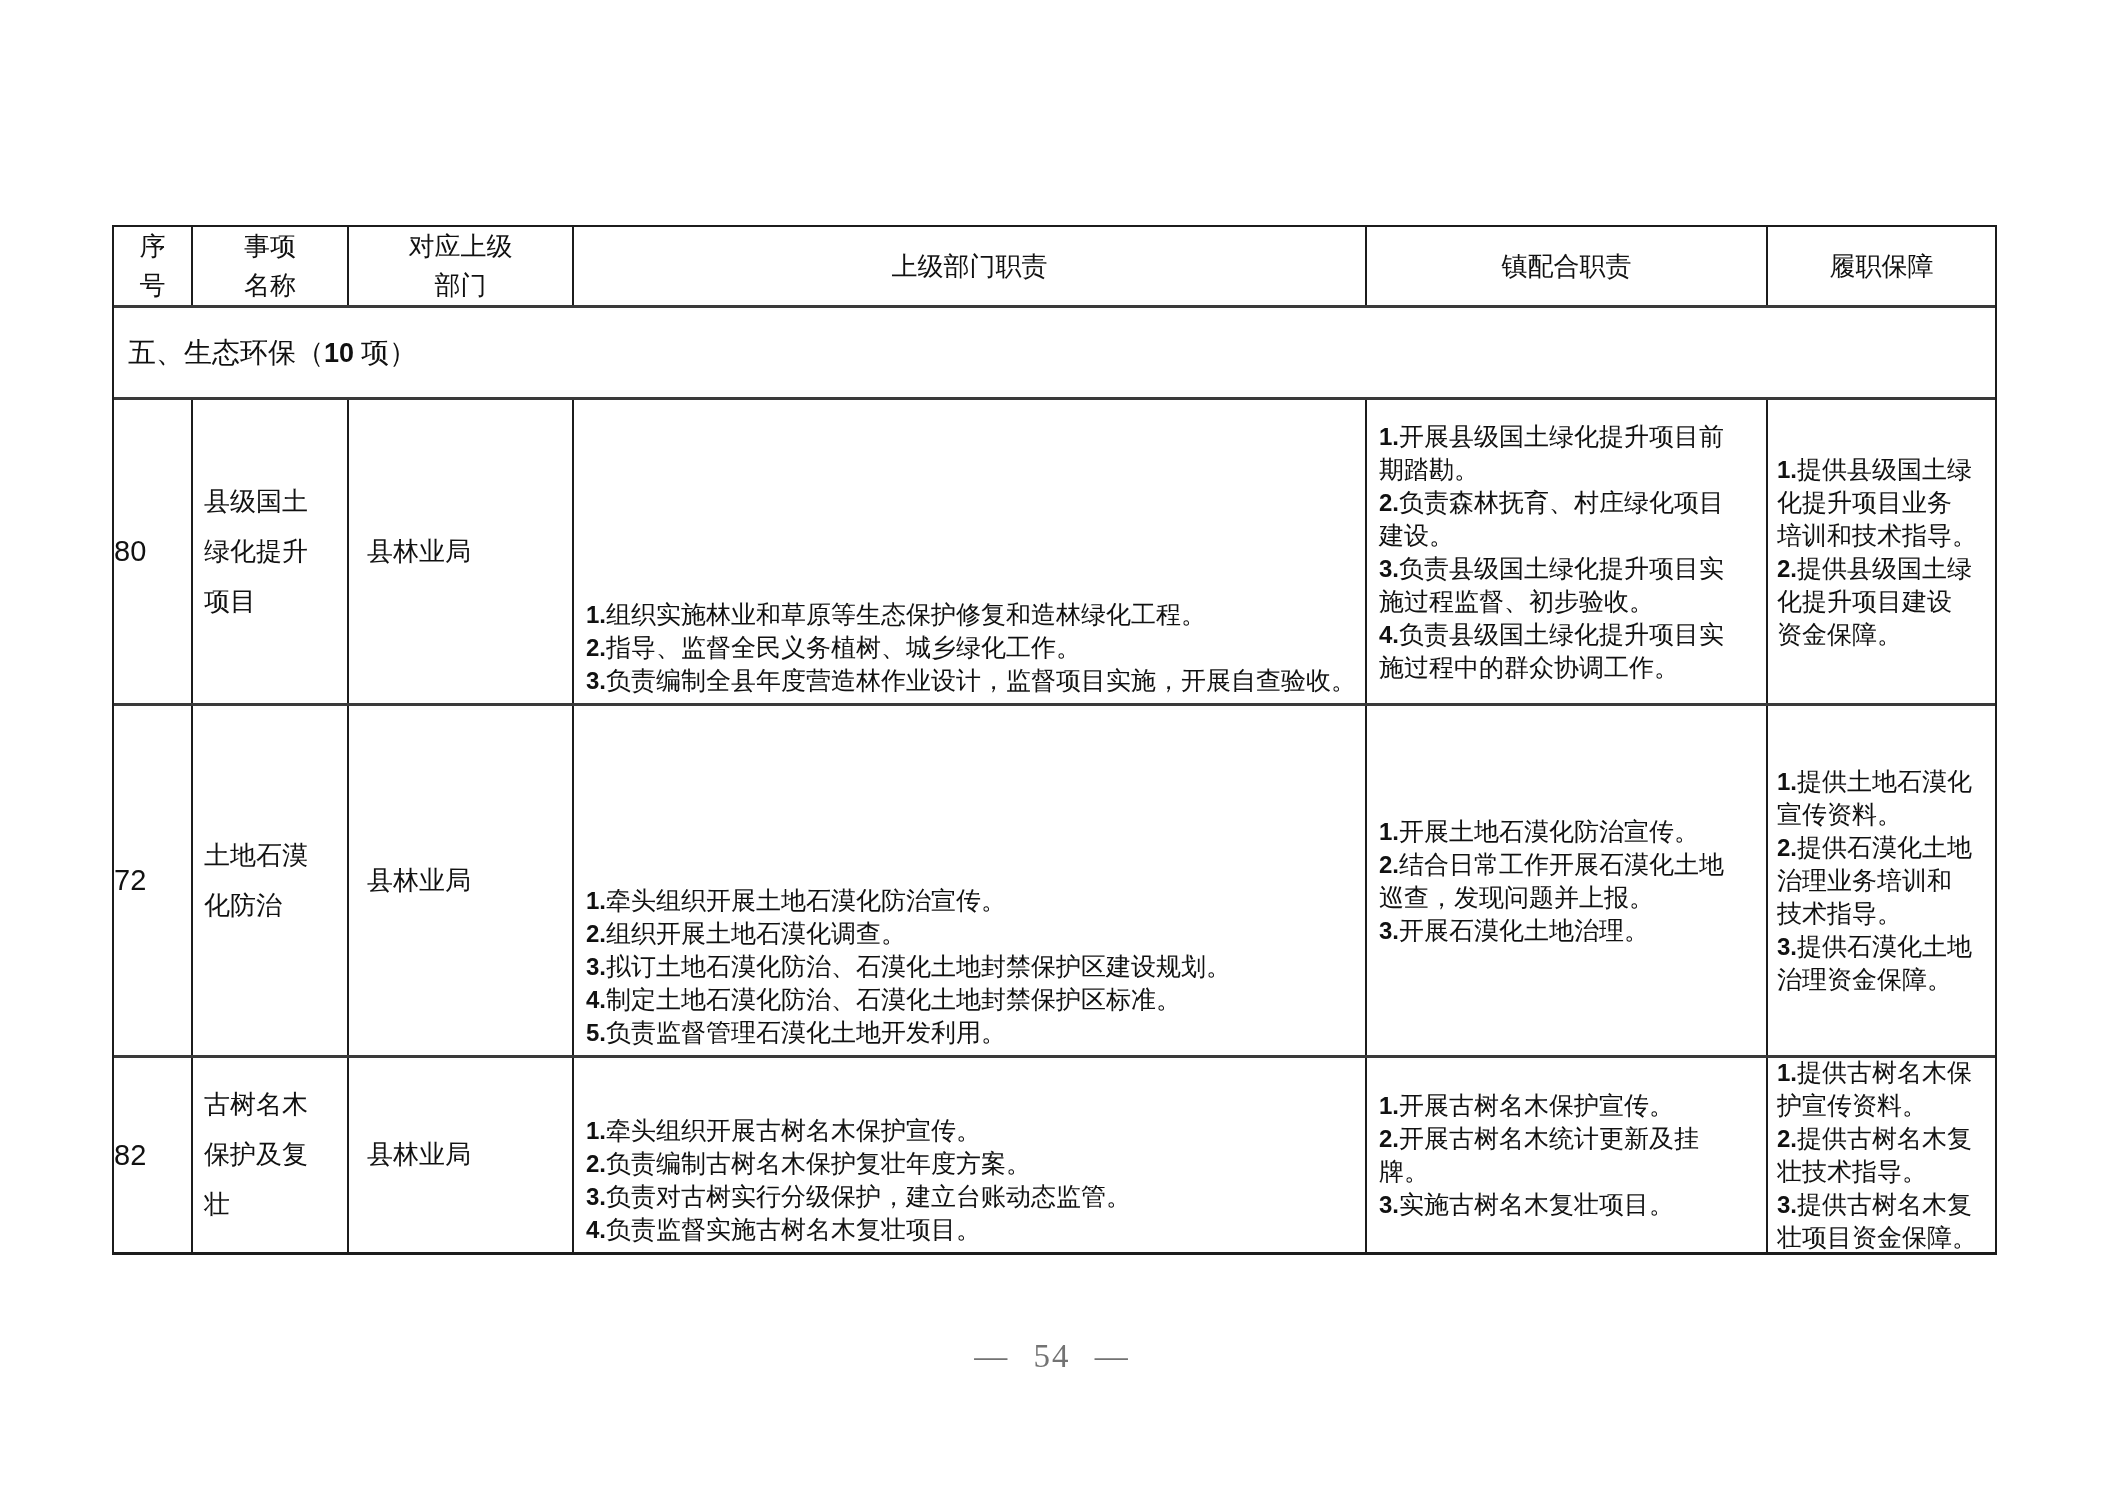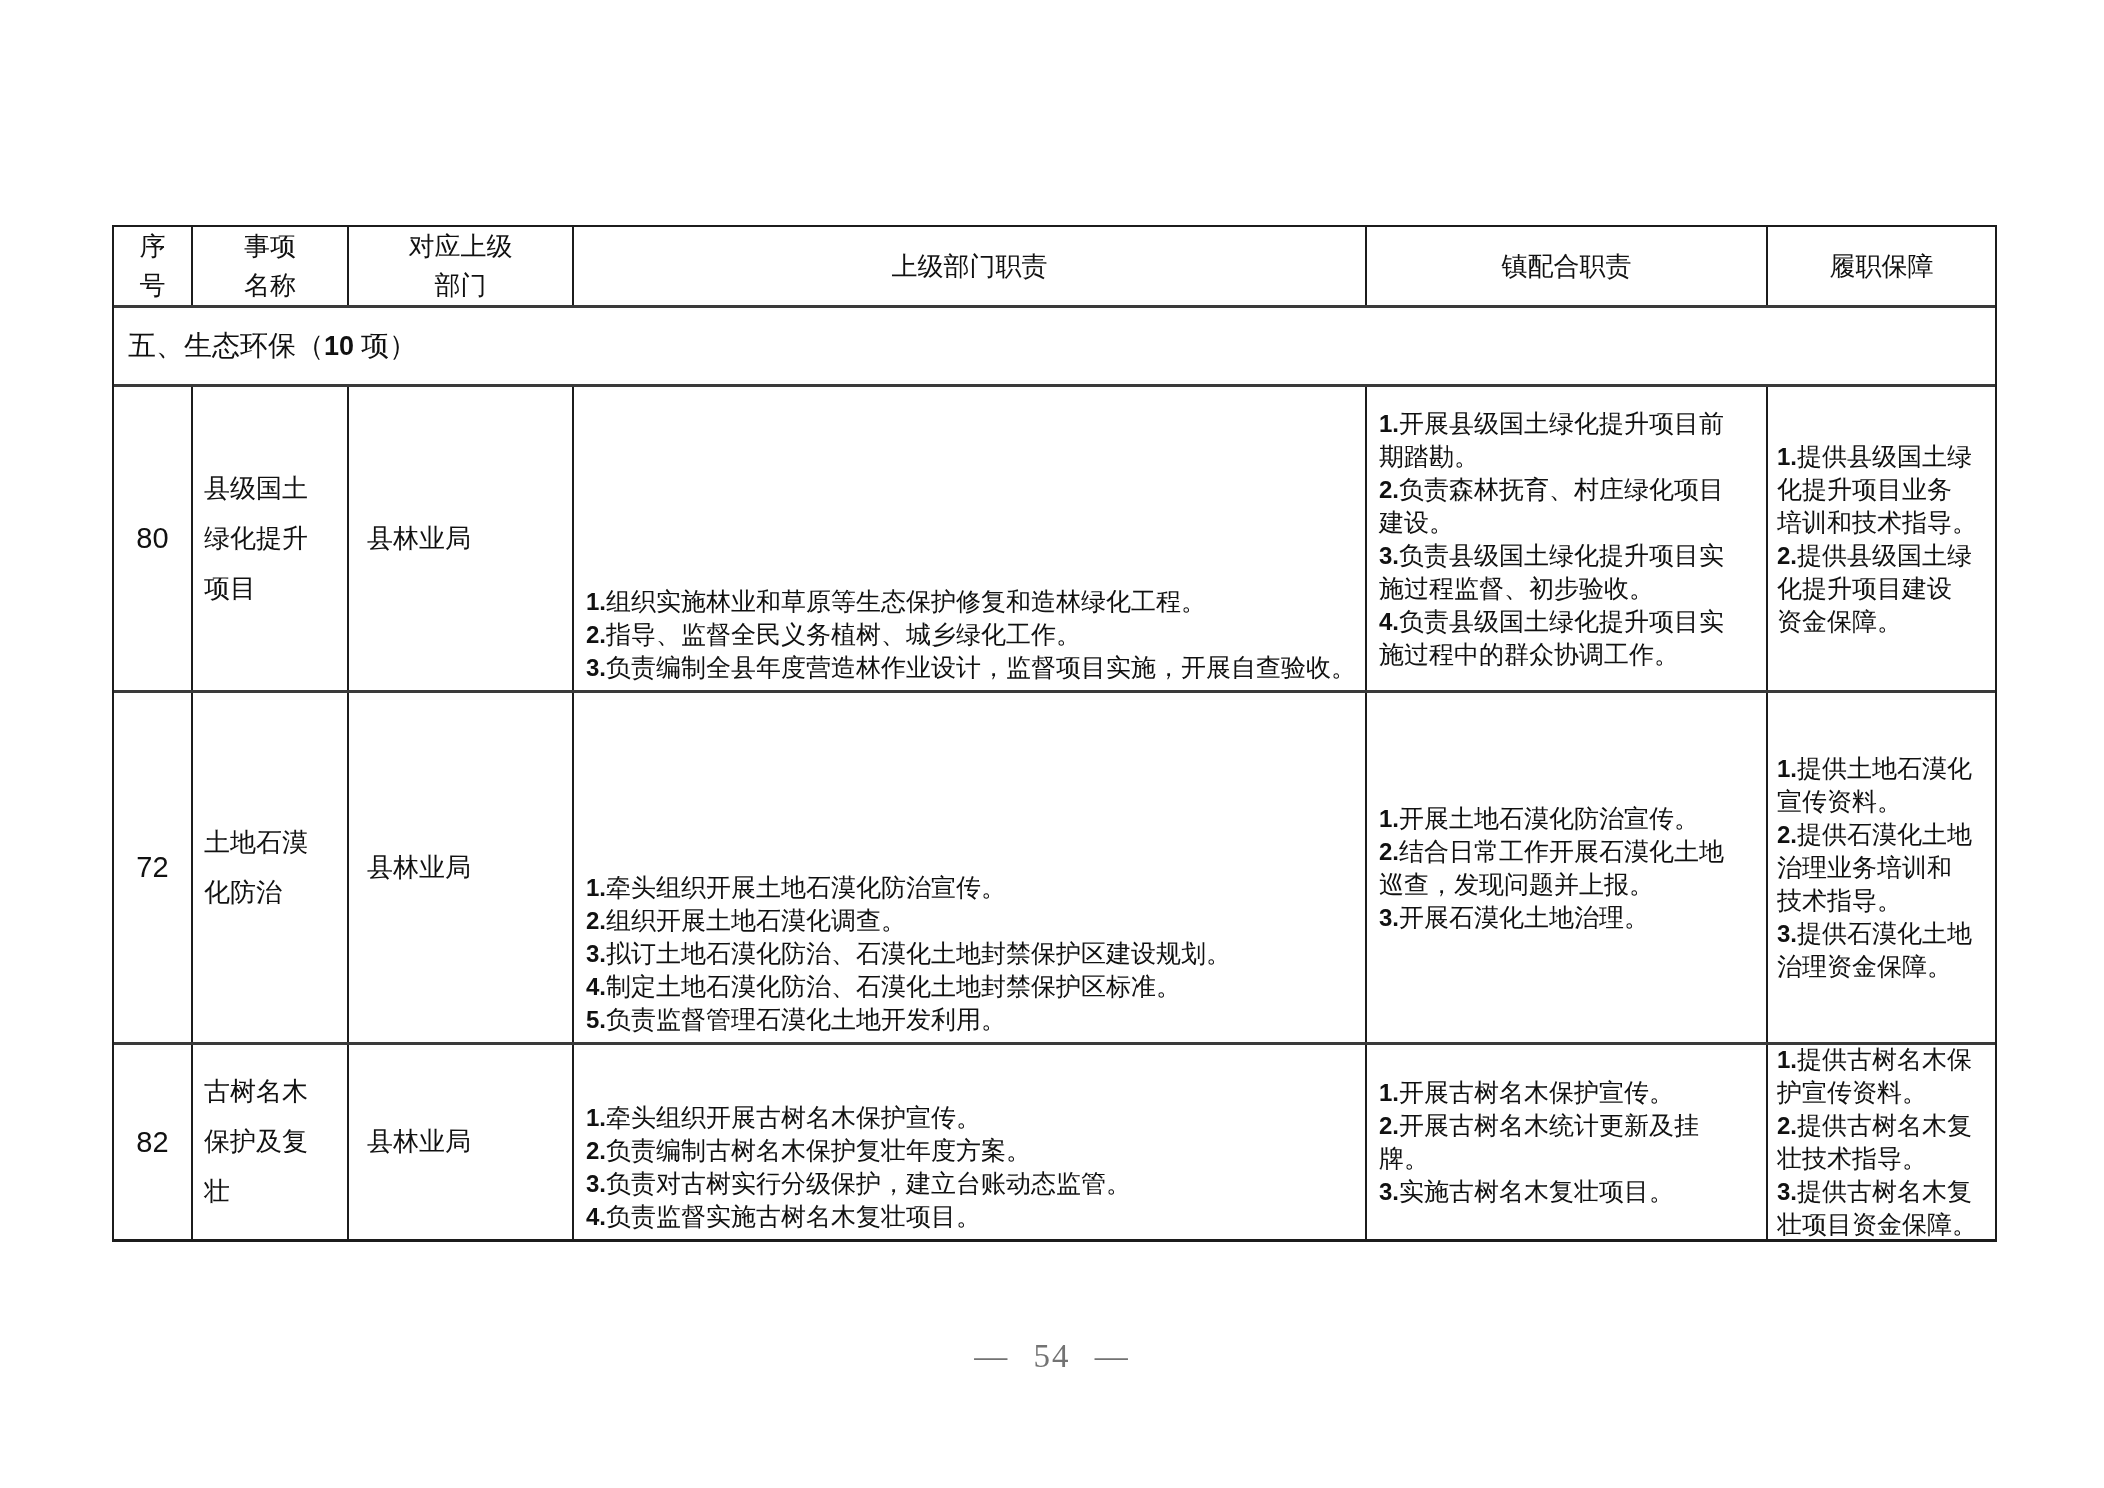--- a/index.html
+++ b/index.html
@@ -15,37 +15,37 @@
     position:absolute;left:112px;top:225px;width:1881px;
     border:2px solid #1c1c1c;border-bottom-width:3px;
     background:#fff;
   }
   .hrow,.trow{
     display:grid;
     grid-template-columns:77px 156px 225px 793px 401px 229px;
     box-sizing:border-box;
   }
   .hrow{height:78px;}
-  .srow{height:79px;box-sizing:border-box;border-top:3px solid #3a3a3a;display:flex;align-items:center;}
+  .srow{height:92px;box-sizing:border-box;border-top:3px solid #3a3a3a;display:flex;align-items:center;}
   .trow{border-top:3px solid #3a3a3a;}
   #body-rows .trow:nth-child(1){height:306px;}
   #body-rows .trow:nth-child(2){height:352px;}
   #body-rows .trow:nth-child(3){height:197px;}
   .cell{
     border-left:2px solid #1c1c1c;
     box-sizing:border-box;
     display:flex;align-items:center;
     overflow:hidden;
   }
   .cell:first-child{border-left:none;}
   .hrow .cell{
     justify-content:center;text-align:center;
     font-size:26px;line-height:39px;white-space:pre-line;
   }
-  .c-no{justify-content:center;}
+  .c-no{}
   .num{
     font-family:"Liberation Sans","DejaVu Sans",sans-serif;
     font-weight:500;font-size:29px;
   }
   .c-name{padding-left:11px;padding-right:4px;}
   .name{font-size:26px;line-height:50px;white-space:pre-line;}
   .c-dept{padding-left:18px;padding-right:4px;}
   .dept{font-size:26px;line-height:34px;}
   .c-sup{padding:6px 4px 6px 12px;align-items:flex-end;}
   .c-town{padding:6px 6px 6px 12px;}

